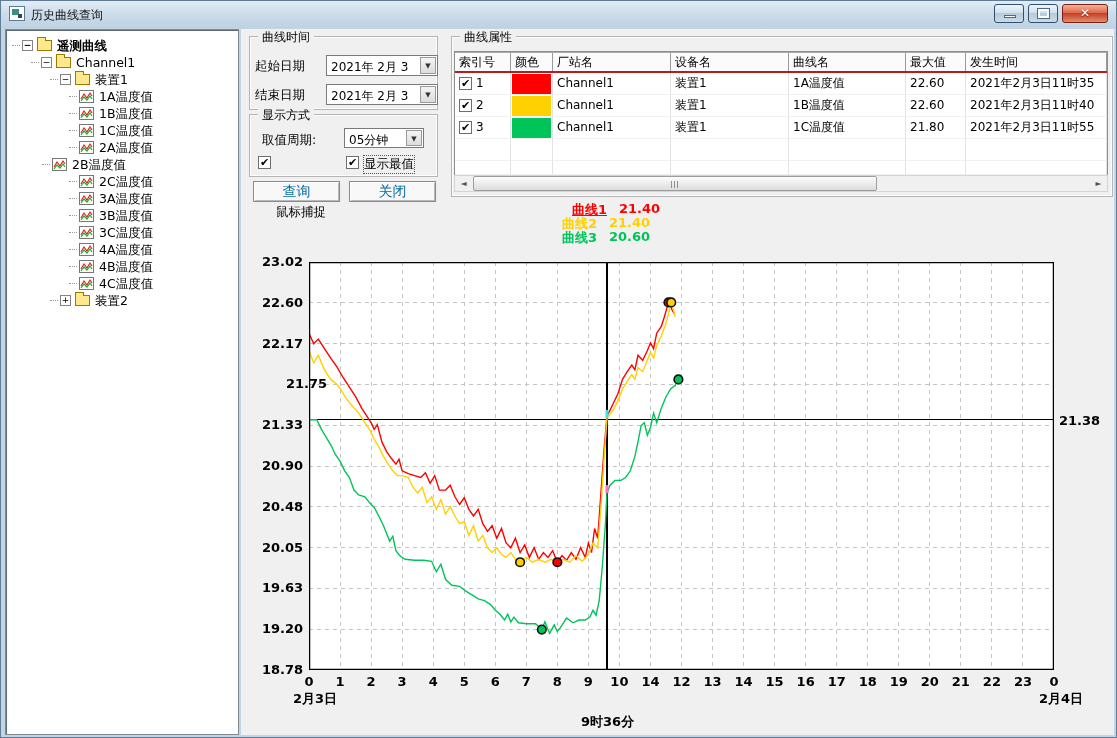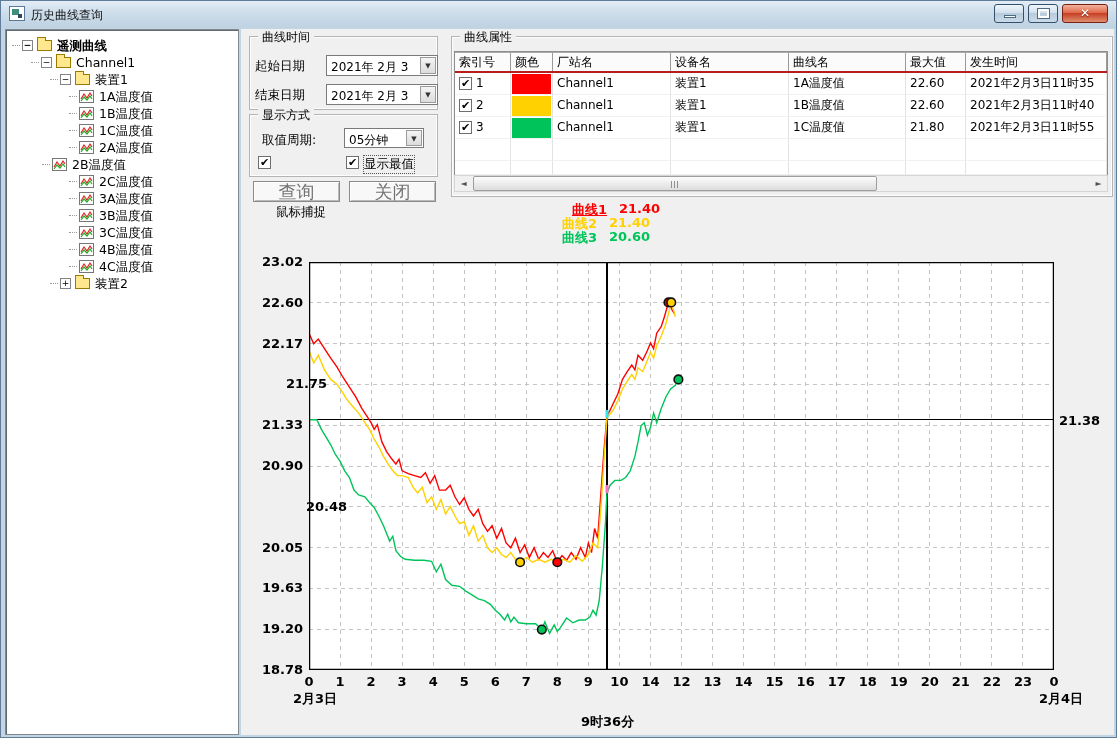--- a/index.html
+++ b/index.html
@@ -35,21 +35,21 @@
   .main{position:absolute;left:240px;top:28px;width:873px;height:706px;background:#f0f0f0;}
   .grp{position:absolute;border:1px solid #b4b4b4;box-shadow:inset 0 0 0 1px #fdfdfd;}
   .grp-title{position:absolute;top:-8px;left:8px;background:#f0f0f0;padding:0 4px;font-size:12px;color:#000;}
   .lbl{position:absolute;font-size:12.5px;color:#000;}
   .combo{position:absolute;height:21px;background:#fff;border:1px solid #7a7a7a;font-size:12px;color:#000;}
   .combo .val{position:absolute;left:4px;top:3px;white-space:nowrap;}
   .combo .arrow{position:absolute;right:1px;top:1px;bottom:1px;width:16px;background:linear-gradient(#f4f4f4,#dcdcdc);
     border:1px solid #9a9a9a;font-size:7px;color:#333;text-align:center;line-height:17px;}
   .cb{position:absolute;width:13px;height:13px;background:#fff;border:1px solid #6e6e6e;font-size:11px;line-height:12px;text-align:center;color:#000;}
   .btn{position:absolute;height:21px;background:#f8f8f8;border:1px solid #8a8a8a;
-    box-shadow:inset 1px 1px 0 #ffffff,inset -1px -1px 0 #b9b9b9;font-size:18px;color:#737373;text-align:center;line-height:19px;}
+    box-shadow:inset 1px 1px 0 #ffffff,inset -1px -1px 0 #b9b9b9;font-size:14px;color:#0369a1;text-align:center;line-height:19px;}
   .focus-dotted{outline:1px dotted #555;}
   
   .tbl{position:absolute;left:2px;top:14px;width:654px;border:1px solid #8e8e8e;background:#fff;}
   .trow{display:flex;height:22px;}
   .trow.head{height:21px;background:#fbfbfb;border-bottom:2px solid #b91c1c;border-top:1px solid #aaa;}
   .tcell{border-right:1px solid #c9c9c9;padding:0 4px;font-size:12px;line-height:21px;color:#000;overflow:hidden;white-space:nowrap;display:flex;align-items:center;}
   .trow.head .tcell{border-right:1px solid #9a9a9a;font-size:12px;}
   .trow.data .tcell{border-right:1px solid #e3e3e3;border-bottom:1px solid #f1f1f1;}
   .swatch{width:100%;height:20px;}
   .tcb{width:13px;height:13px;border:1px solid #6e6e6e;background:#fff;font-size:11px;line-height:12px;text-align:center;margin-right:4px;flex:none;}
@@ -180,20 +180,29 @@
         <span>3B温度值</span>
       </div>
       <div class="tree-item" style="padding-left: 63px;">
         <span class="connector"></span>
         <svg class="curveicon" width="15" height="13">
           <rect x="0.5" y="0.5" width="14" height="12" fill="#fff" stroke="#777"></rect>
           <polyline points="2,9 5,4 8,8 11,3 13,6" fill="none" stroke="#d22" stroke-width="1.2"></polyline>
           <polyline points="2,11 5,7 8,10 11,6 13,9" fill="none" stroke="#2a2" stroke-width="1.2"></polyline>
         </svg>
         <span>3C温度值</span>
+      </div>
+      <div class="tree-item" style="padding-left: 63px;">
+        <span class="connector"></span>
+        <svg class="curveicon" width="15" height="13">
+          <rect x="0.5" y="0.5" width="14" height="12" fill="#fff" stroke="#777"></rect>
+          <polyline points="2,9 5,4 8,8 11,3 13,6" fill="none" stroke="#d22" stroke-width="1.2"></polyline>
+          <polyline points="2,11 5,7 8,10 11,6 13,9" fill="none" stroke="#2a2" stroke-width="1.2"></polyline>
+        </svg>
+        <span>4A温度值</span>
       </div>
       <div class="tree-item" style="padding-left: 63px;">
         <span class="connector"></span>
         <svg class="curveicon" width="15" height="13">
           <rect x="0.5" y="0.5" width="14" height="12" fill="#fff" stroke="#777"></rect>
           <polyline points="2,9 5,4 8,8 11,3 13,6" fill="none" stroke="#d22" stroke-width="1.2"></polyline>
           <polyline points="2,11 5,7 8,10 11,6 13,9" fill="none" stroke="#2a2" stroke-width="1.2"></polyline>
         </svg>
         <span>4B温度值</span>
       </div>
@@ -382,21 +391,21 @@
           <rect x="296.5" y="223.09433962264154" width="3" height="8" fill="#ff6ec7"></rect>
           <rect x="0.5" y="0.5" width="744" height="407" fill="none" stroke="#000" stroke-width="1.5"></rect>
         </svg></div>
     <div id="ylabels">
         <div class="ylab" style="left: 0px; top: 225px;">23.02</div>
         <div class="ylab" style="left: 0px; top: 265.8px;">22.60</div>
         <div class="ylab" style="left: 0px; top: 306.6px;">22.17</div>
         <div class="ylab" style="left: 0px; top: 347.4px; margin-left: 24px;">21.75</div>
         <div class="ylab" style="left: 0px; top: 388.2px;">21.33</div>
         <div class="ylab" style="left: 0px; top: 429px;">20.90</div>
-        <div class="ylab" style="left: 0px; top: 469.8px; margin-left: 44px;">20.48</div>
+        <div class="ylab" style="left: 0px; top: 469.8px;">20.48</div>
         <div class="ylab" style="left: 0px; top: 510.6px;">20.05</div>
         <div class="ylab" style="left: 0px; top: 551.4px;">19.63</div>
         <div class="ylab" style="left: 0px; top: 592.2px;">19.20</div>
         <div class="ylab" style="left: 0px; top: 633px;">18.78</div>
       </div>
     <div id="xlabels">
         <div class="xlab" style="left: 53px; top: 645px;">0</div>
         <div class="xlab" style="left: 84.0417px; top: 645px;">1</div>
         <div class="xlab" style="left: 115.083px; top: 645px;">2</div>
         <div class="xlab" style="left: 146.125px; top: 645px;">3</div>

